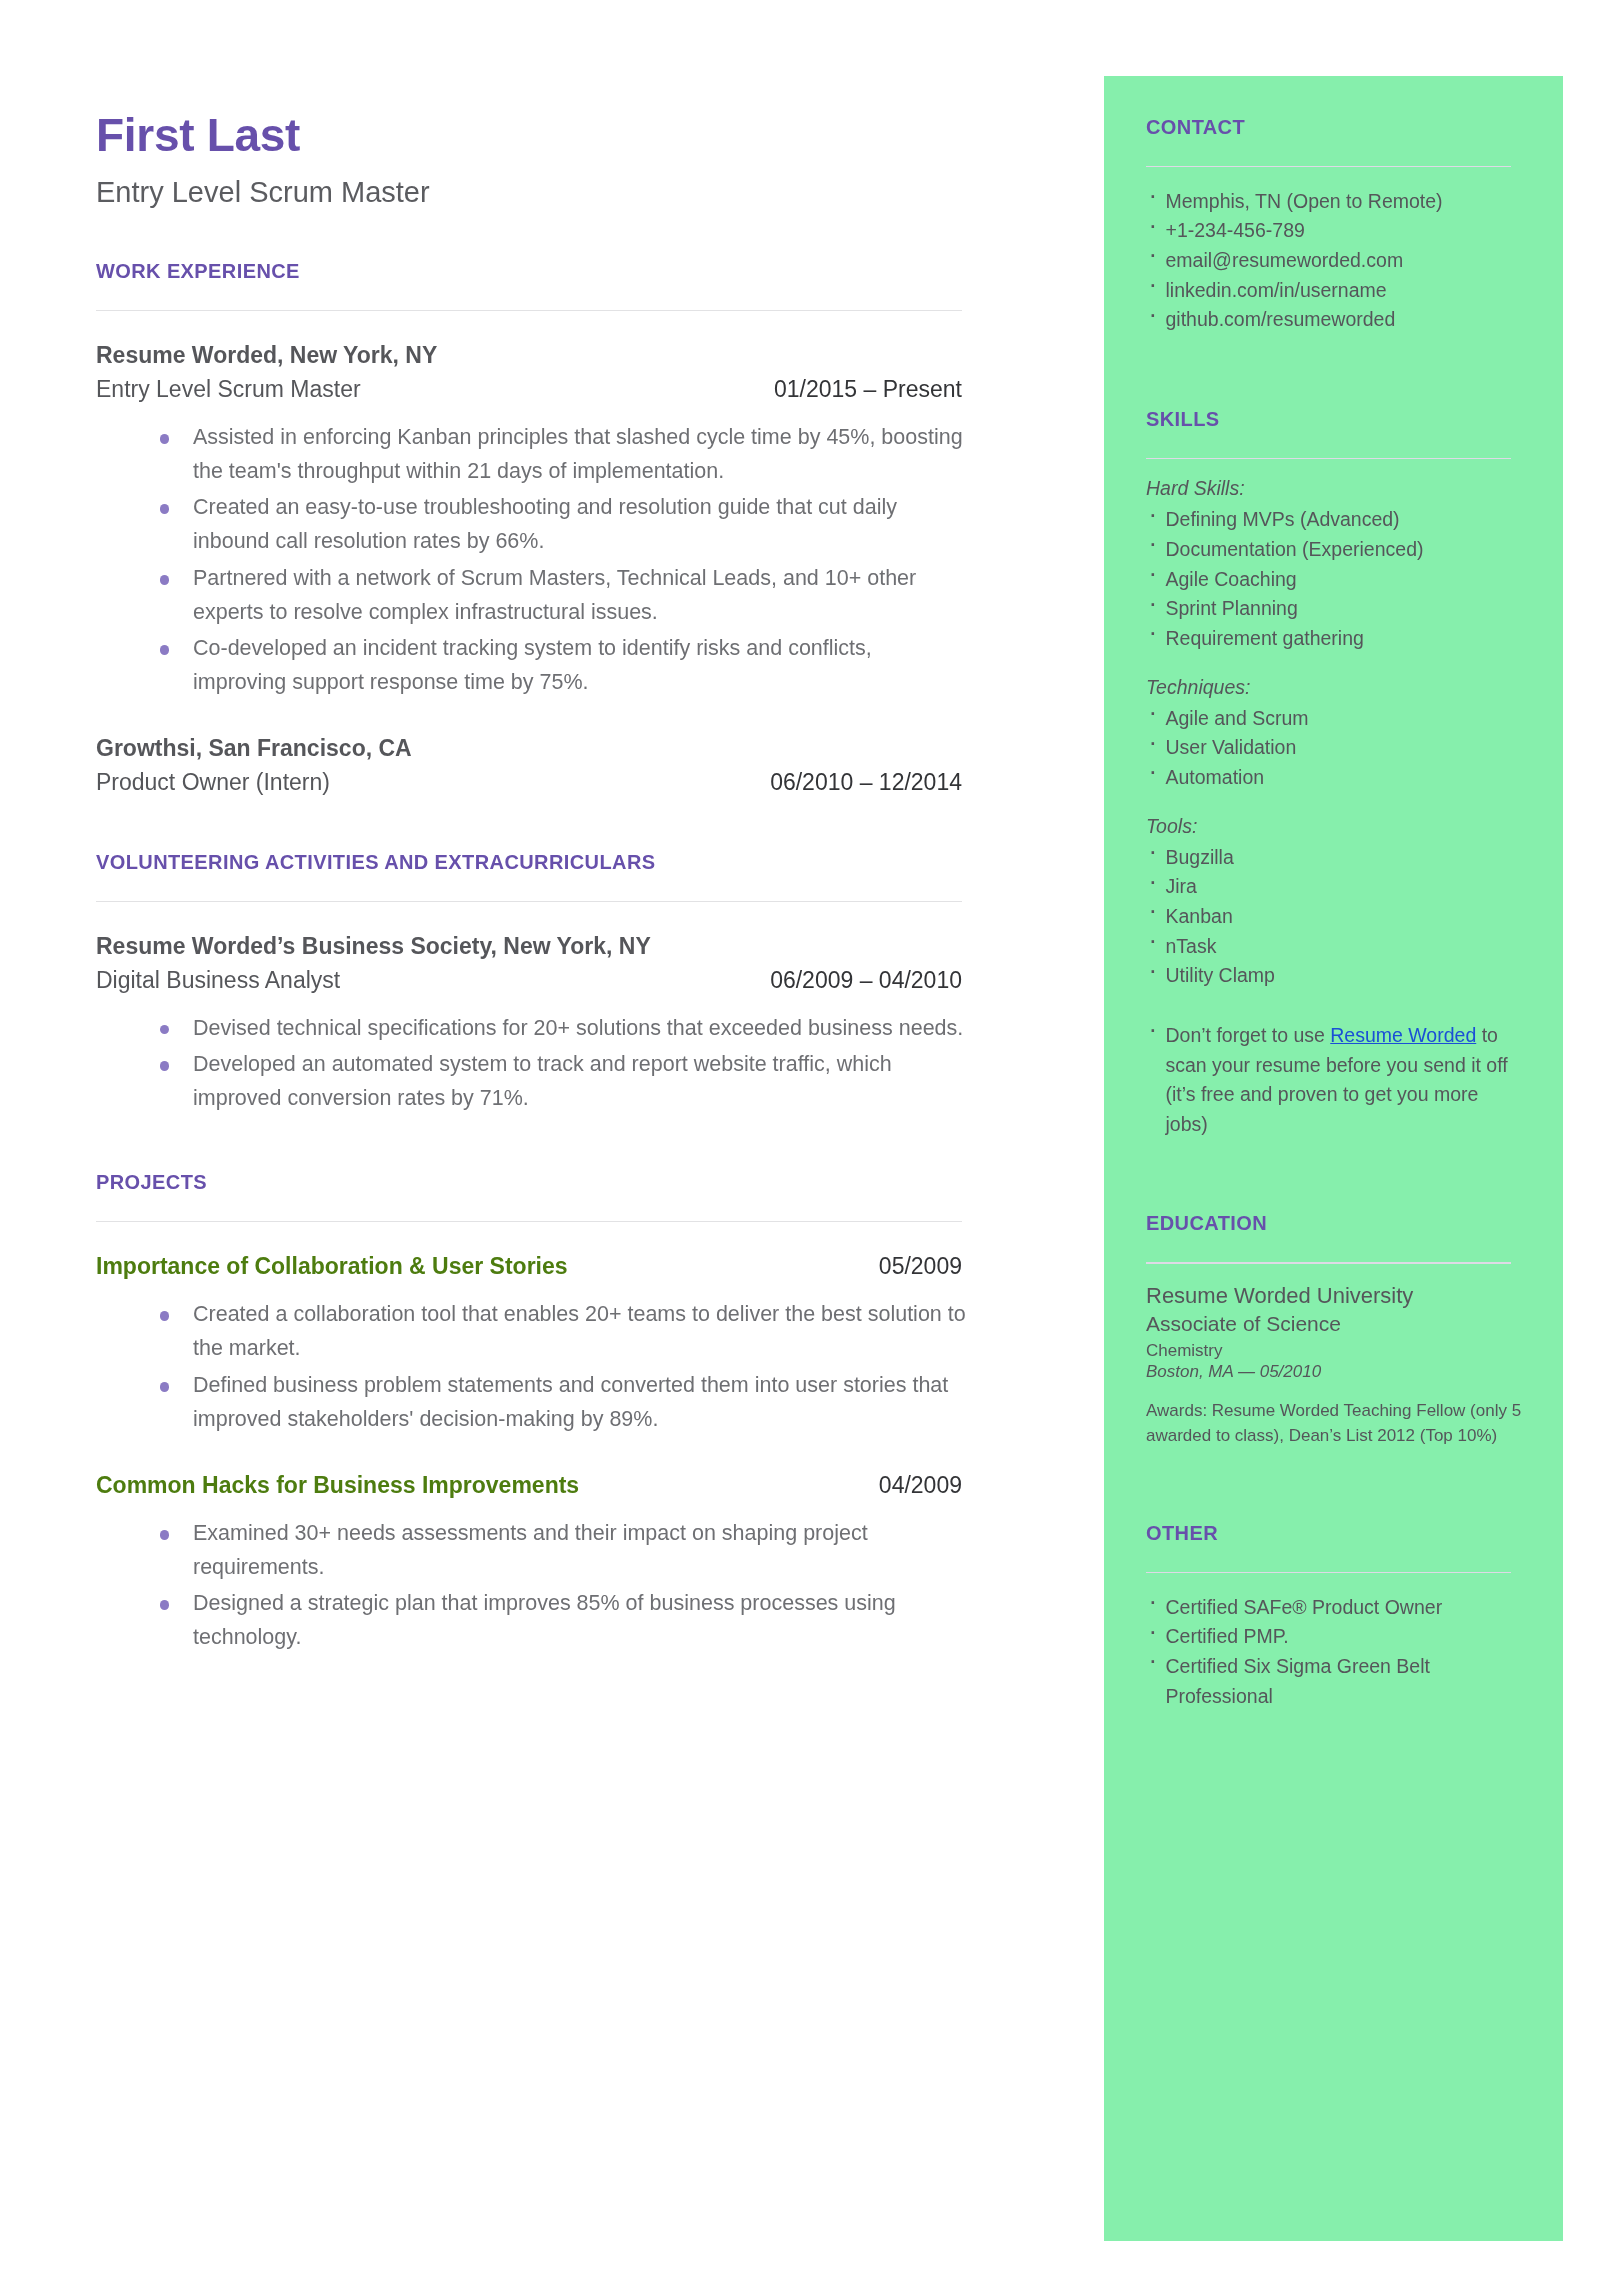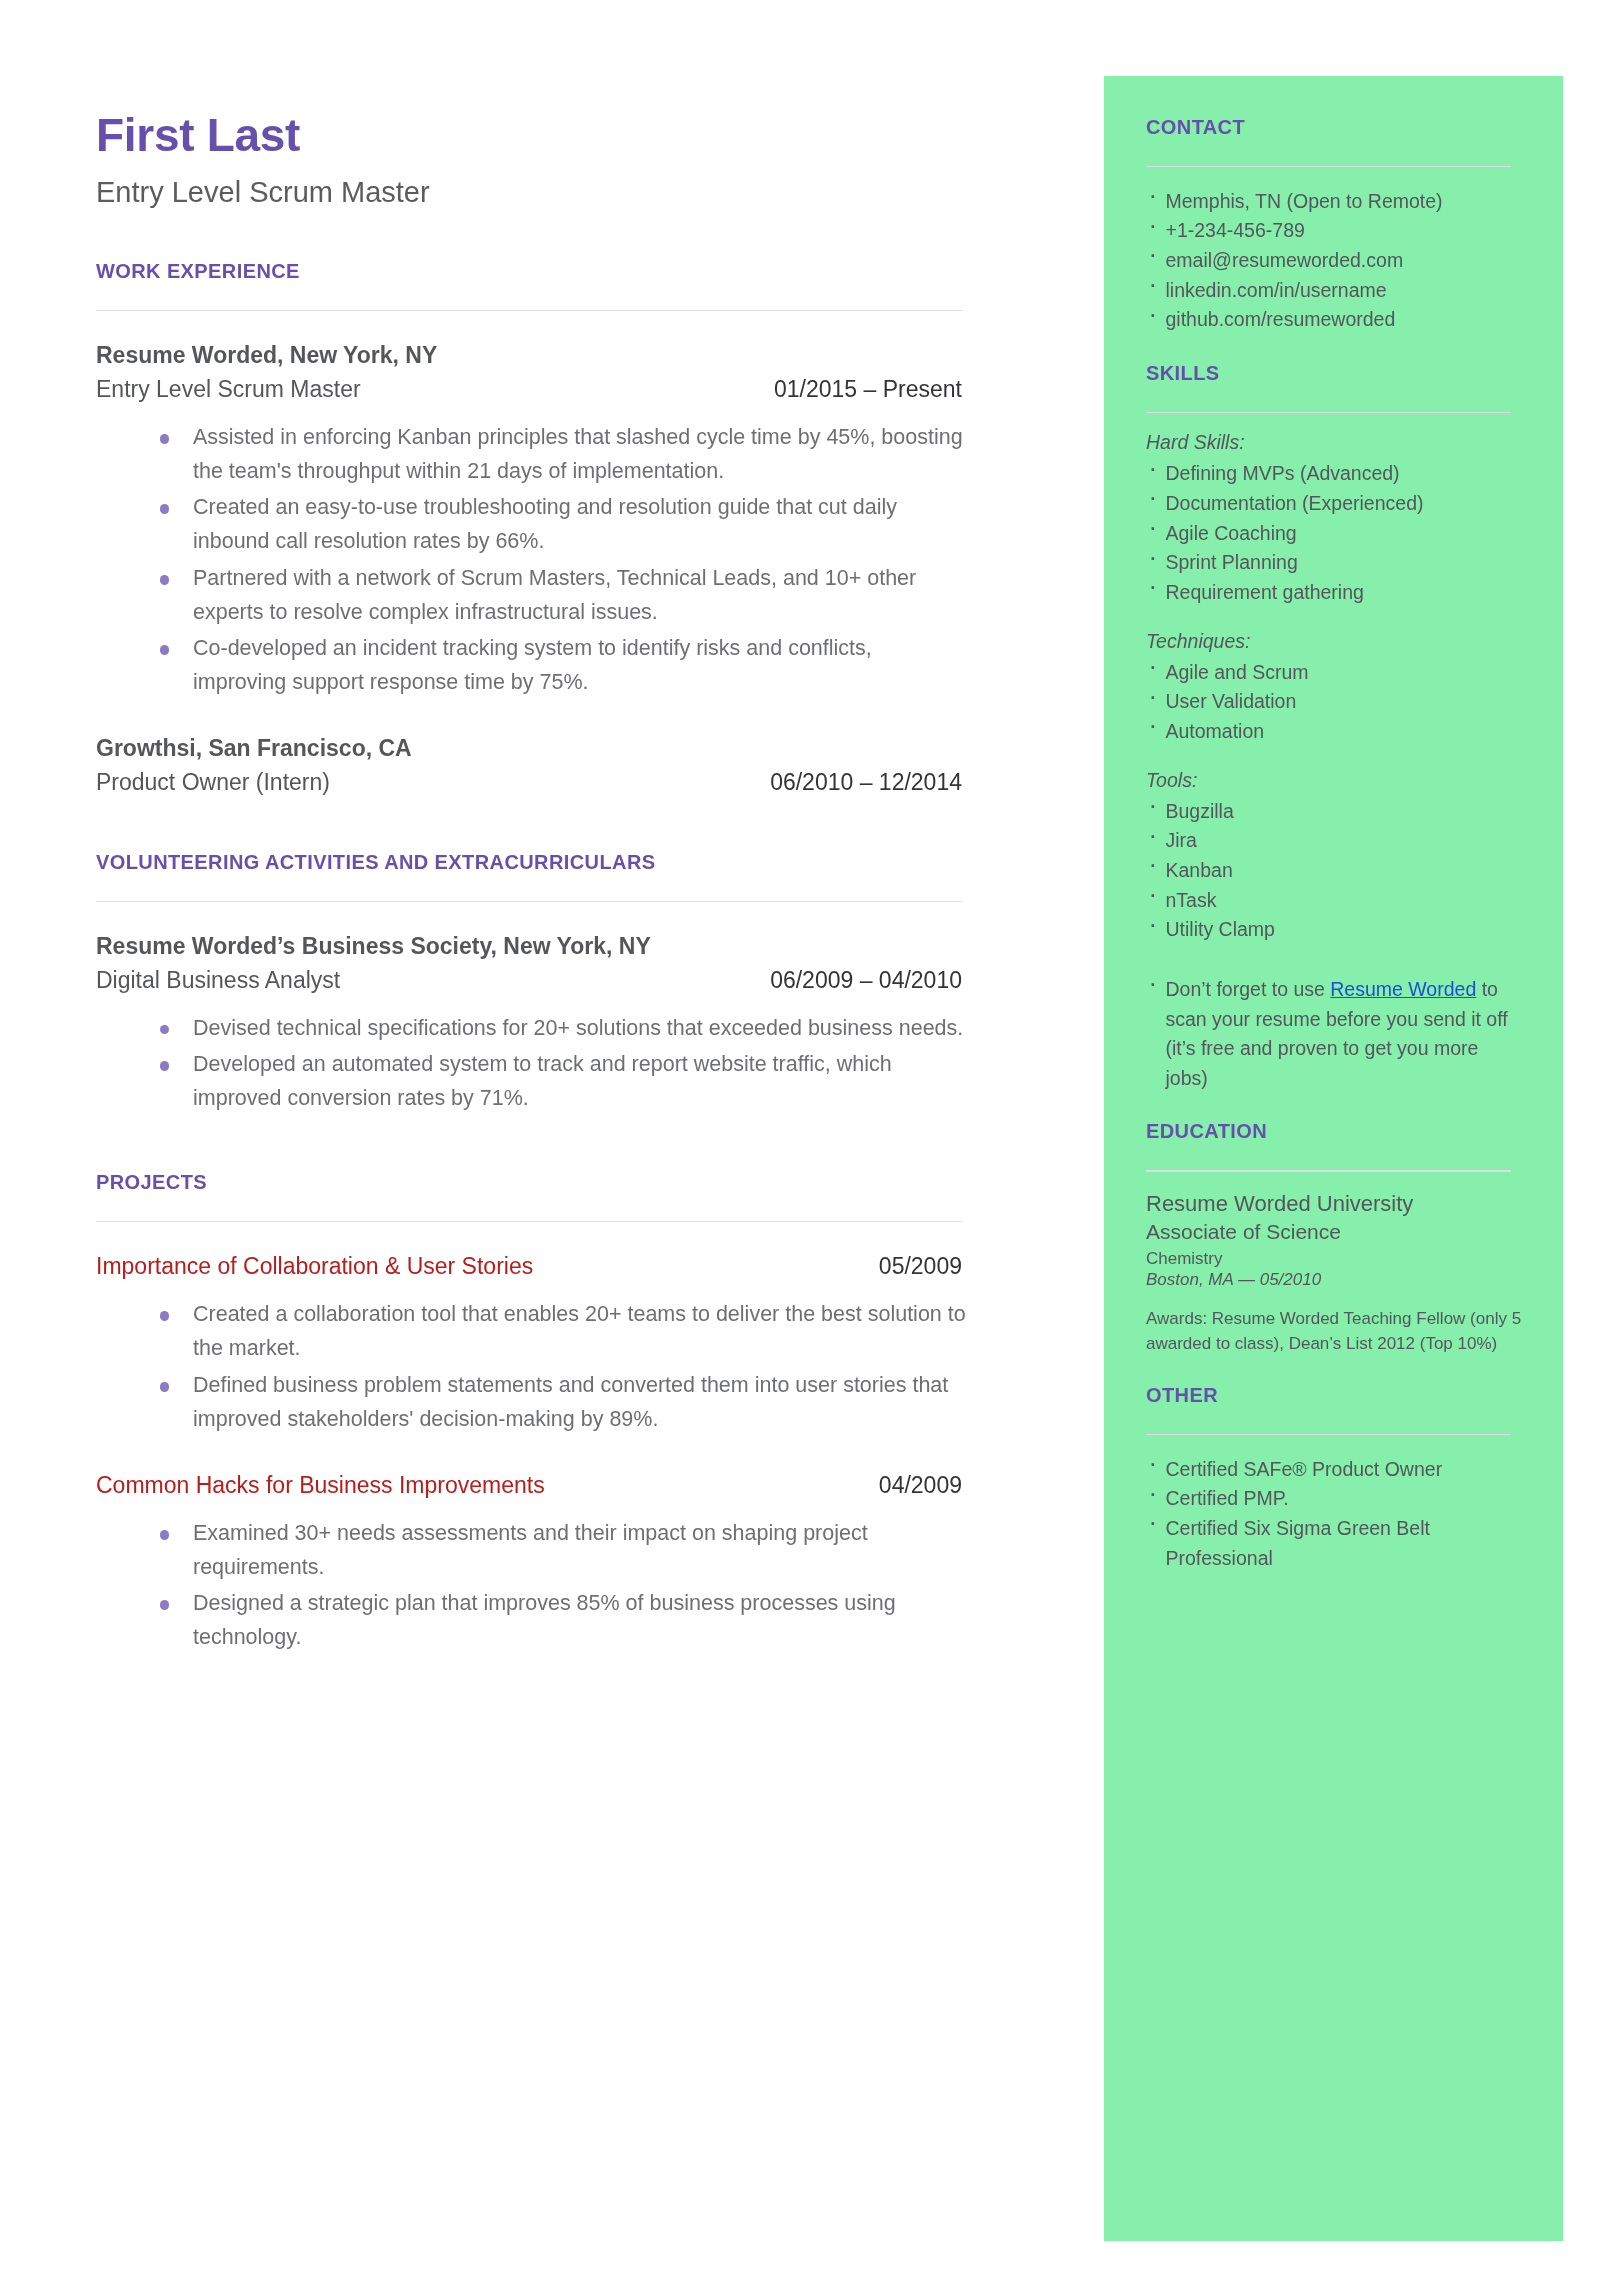--- a/index.html
+++ b/index.html
@@ -42,21 +42,21 @@
   .side-note::before {
     content:"\00b7"; position:absolute; left:2.6px; top:-4.6px;
     font-size:26px; color:#55565a; line-height:1;
   }
   .side-note a { color:#1a4fd6; text-decoration:underline; }
   .edu-name { font-size:22px; color:#55565a; margin-top:19.5px; }
   .edu-degree { font-size:21px; color:#55565a; margin-top:2.6px; }
   .edu-field { font-size:17px; color:#55565a; margin-top:5.2px; }
   .edu-loc { font-size:17px; color:#55565a; margin-top:1.3px;font-style:italic; }
   .edu-awards { font-size:17px; color:#55565a; line-height:1.46; margin-top:17px; }
-  .blk { margin-top:27px; }
+  .blk { margin-top:73px; }
 
   
   .main { position:absolute; left:96px; top:0; width:872px; }
   .name {
     font-size:46px; font-weight:bold; color:#6750ab;
     letter-spacing:-0.3px; margin-top:112px; line-height:1;
   }
   .headline { font-size:29px; color:#5b5c60; margin-top:18px; }
   .sec-head {
     font-size:20px; font-weight:bold; letter-spacing:0.4px;
@@ -68,21 +68,21 @@
 
   .job { margin-top:31px; }
   .job.tight { margin-top:35px; }
   .org { font-size:23px; font-weight:bold; color:#55565a; }
   .row {
     display:flex; justify-content:space-between; align-items:baseline;
     margin-top:6.5px; width:866px;
   }
   .role { font-size:23px; color:#55565a; }
   .dates { font-size:23px; color:#333437; }
-  .ptitle { font-size:23px; font-weight:normal; color:#b91c1c; }
+  .ptitle { font-size:23px; font-weight:bold; color:#4d7c0f; }
 
   ul.bul { list-style:none; margin-top:18px; padding-left:57px; }
   ul.bul li {
     font-size:21.5px; color:#6e6f73; line-height:1.58;
     position:relative; padding-left:40px; margin-bottom:2.6px;
   }
   ul.bul li::before {
     content:""; position:absolute; left:6.5px; top:13px;
     width:9.8px; height:9.8px; border-radius:50%; background:#8b7bc4;
   }

